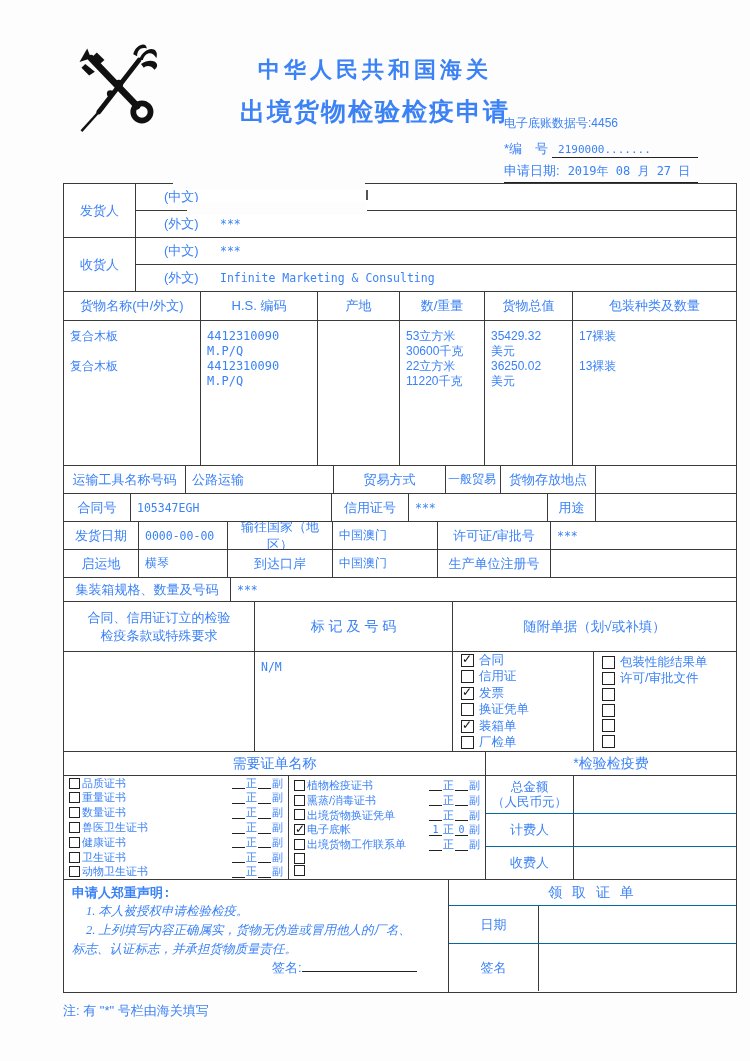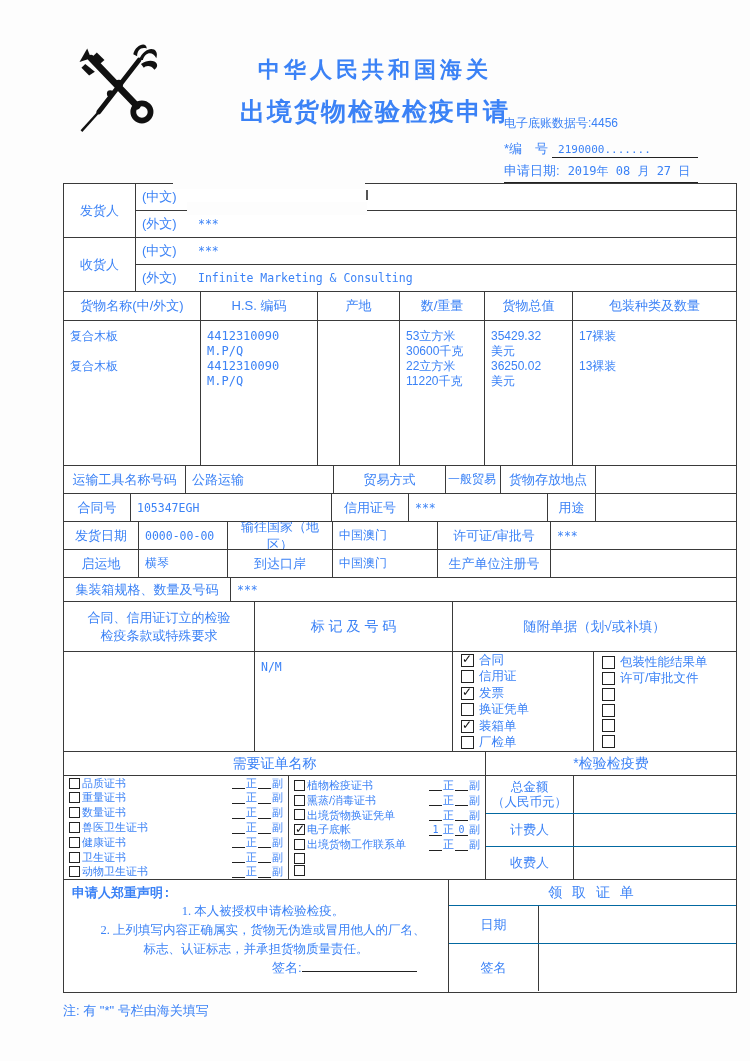--- a/index.html
+++ b/index.html
@@ -26,35 +26,35 @@
   .row{display:flex;border-bottom:1px solid #3a3a3a;box-sizing:border-box;}
   .row:last-child{border-bottom:none;}
   .cell{border-right:1px solid #3a3a3a;box-sizing:border-box;display:flex;
         align-items:center;padding:0 6px;font-size:13px;overflow:hidden;}
   .cell:last-child{border-right:none;}
   .cell.center{justify-content:center;text-align:center;padding:0 2px;}
   .mono{font-family:"DejaVu Sans Mono",monospace;font-size:11.5px;}
   .vgroup{flex:1;display:flex;flex-direction:column;}
   .subrow{display:flex;align-items:center;box-sizing:border-box;padding:0 6px;font-size:13px;}
   .subrow.bb{border-bottom:1px solid #3a3a3a;}
-  .pfx{width:56px;flex:none;}
+  .pfx{width:56px;flex:none;margin-left:22px;}
   .lines{display:block;padding-top:8px;align-items:flex-start;}
   .lines div{line-height:15px;font-size:12px;white-space:nowrap;min-height:15px;}
   .cb{width:11px;height:11px;border:1px solid #222;display:inline-block;margin-right:5px;
       position:relative;flex:none;background:#fff;}
   .cb.checked::after{content:"✓";position:absolute;left:0px;top:-3px;font-size:12px;color:#111;}
   .dline{display:flex;align-items:center;height:16.6px;font-size:12.5px;padding-left:8px;}
   .certline{display:flex;align-items:center;height:14.8px;font-size:11px;padding:0 5px;white-space:nowrap;}
   .certline .cb{width:9px;height:9px;margin-right:2px;}
   .certline .sp{flex:1;}
   .blank{display:inline-block;min-width:13px;border-bottom:1px solid #222;text-align:center;
          height:11px;line-height:11px;font-family:"DejaVu Sans Mono",monospace;font-size:10px;margin:0 1px;}
   .feerow{display:flex;border-bottom:1px solid #0369a1;box-sizing:border-box;}
   .feerow:last-child{border-bottom:none;}
-  .decl{font-family:"Liberation Serif",serif;font-size:12.5px;line-height:19px;text-align:center;}
+  .decl{font-family:"Liberation Serif",serif;font-style:italic;font-size:12.5px;line-height:19px;}
   .decl-title{font-style:normal;font-family:Liberation Mono, monospace;font-size:13px;font-weight:bold;}
   .signline{display:inline-block;width:115px;border-bottom:1px solid #222;height:12px;}
   .redact{position:absolute;background:#fdfdfd;z-index:3;}
   .tick{position:absolute;width:2px;height:10px;background:#555;z-index:4;}
   .footnote{position:absolute;left:63px;top:1002px;font-size:13px;}
 </style>
 </head>
 <body>
 
 <div class="page">

